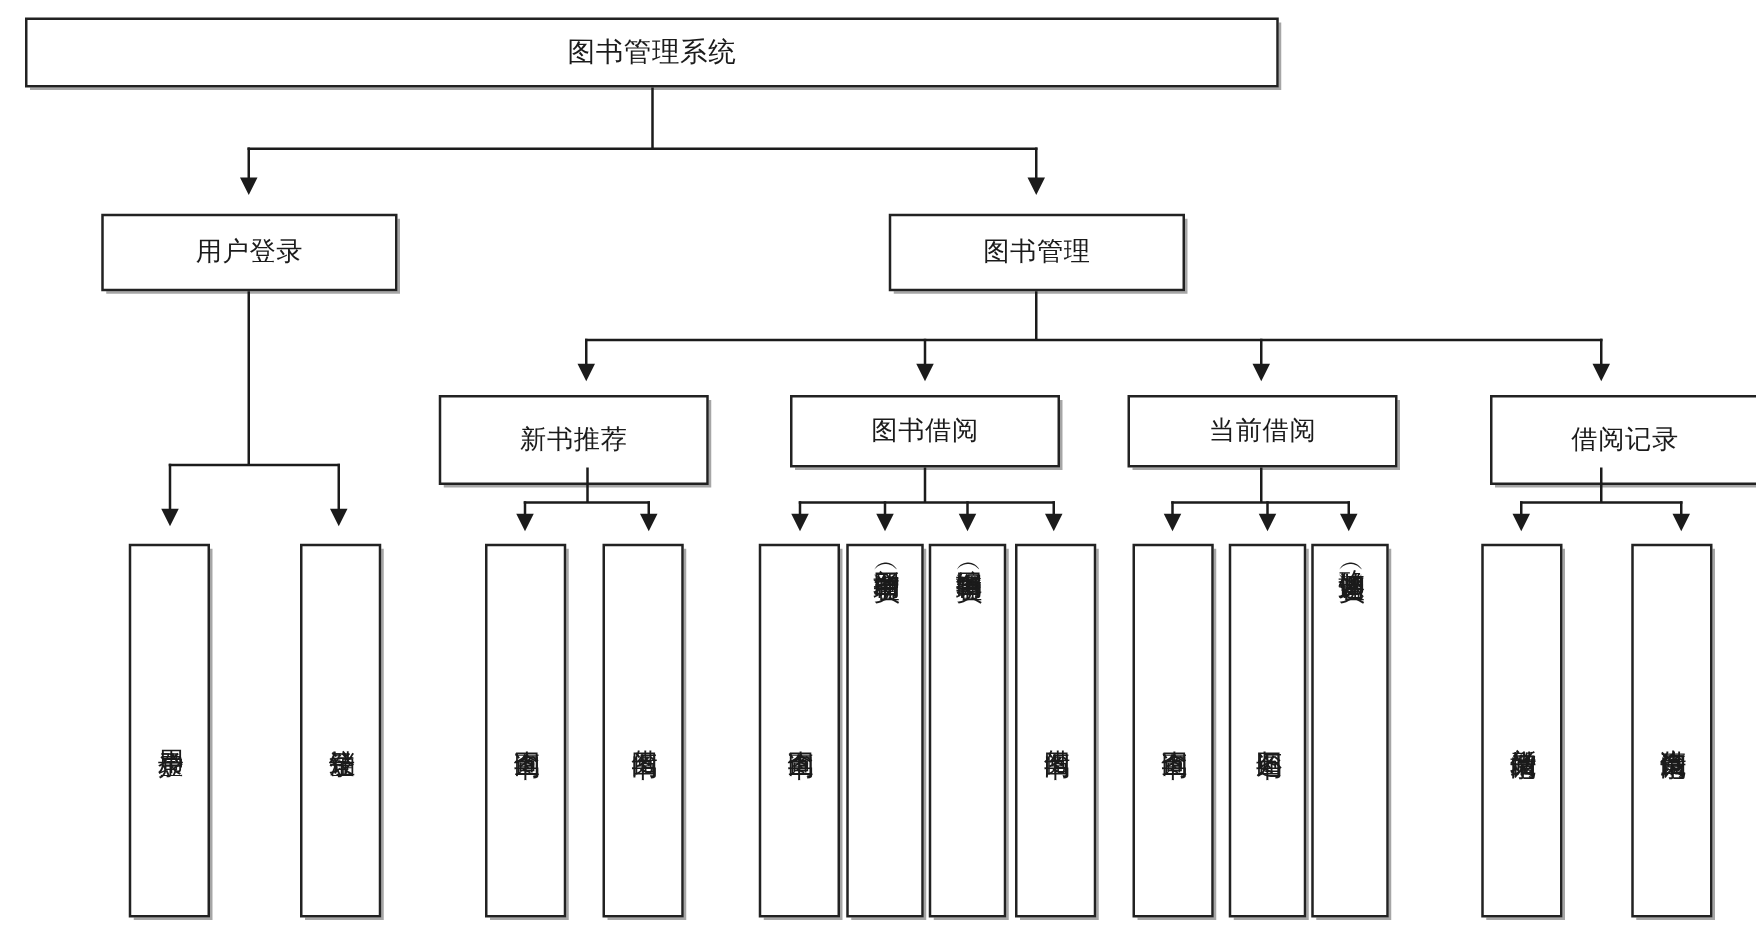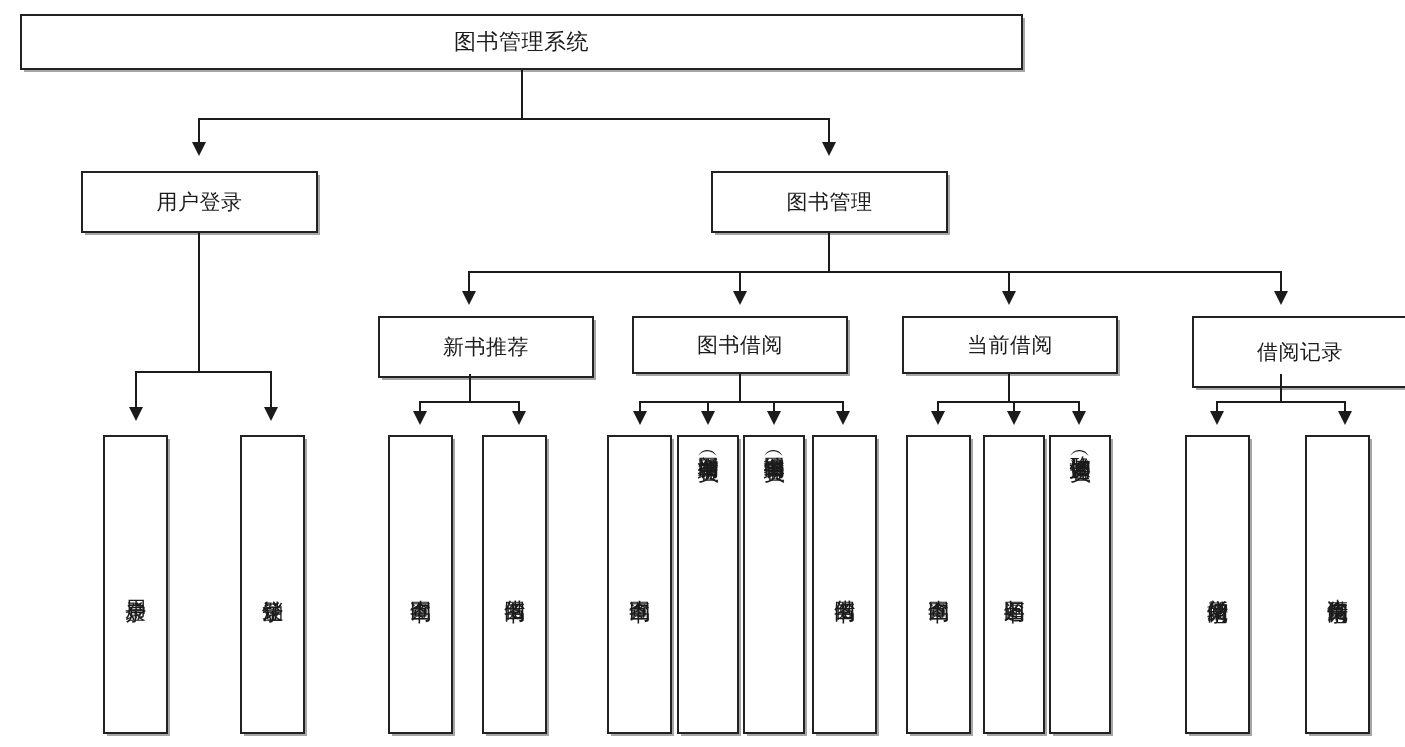--- a/index.html
+++ b/index.html
@@ -113,21 +113,21 @@
   <div class="edge h" style="left:468px; top:271px; width:814px; height:2px;"></div>
   <div class="edge v" style="left:468px; top:271px; width:2px; height:22px;"></div>
   <div class="edge v" style="left:739px; top:271px; width:2px; height:22px;"></div>
   <div class="edge v" style="left:1008px; top:271px; width:2px; height:22px;"></div>
   <div class="edge v" style="left:1280px; top:271px; width:2px; height:22px;"></div>
   <div class="arrow" style="left:462px; top:291px;"></div>
   <div class="arrow" style="left:733px; top:291px;"></div>
   <div class="arrow" style="left:1002px; top:291px;"></div>
   <div class="arrow" style="left:1274px; top:291px;"></div>
 
-  <div class="node" style="left:378px; top:316px; width:216px; height:62px;">
+  <div class="node" style="left:351px; top:316px; width:216px; height:72px;">
     <span class="label">新书推荐</span>
   </div>
 
   <div class="node" style="left:902px; top:316px; width:216px; height:58px;">
     <span class="label">当前借阅</span>
   </div>
 
   <div class="node" style="left:632px; top:316px; width:216px; height:58px;">
     <span class="label">图书借阅</span>
   </div>

